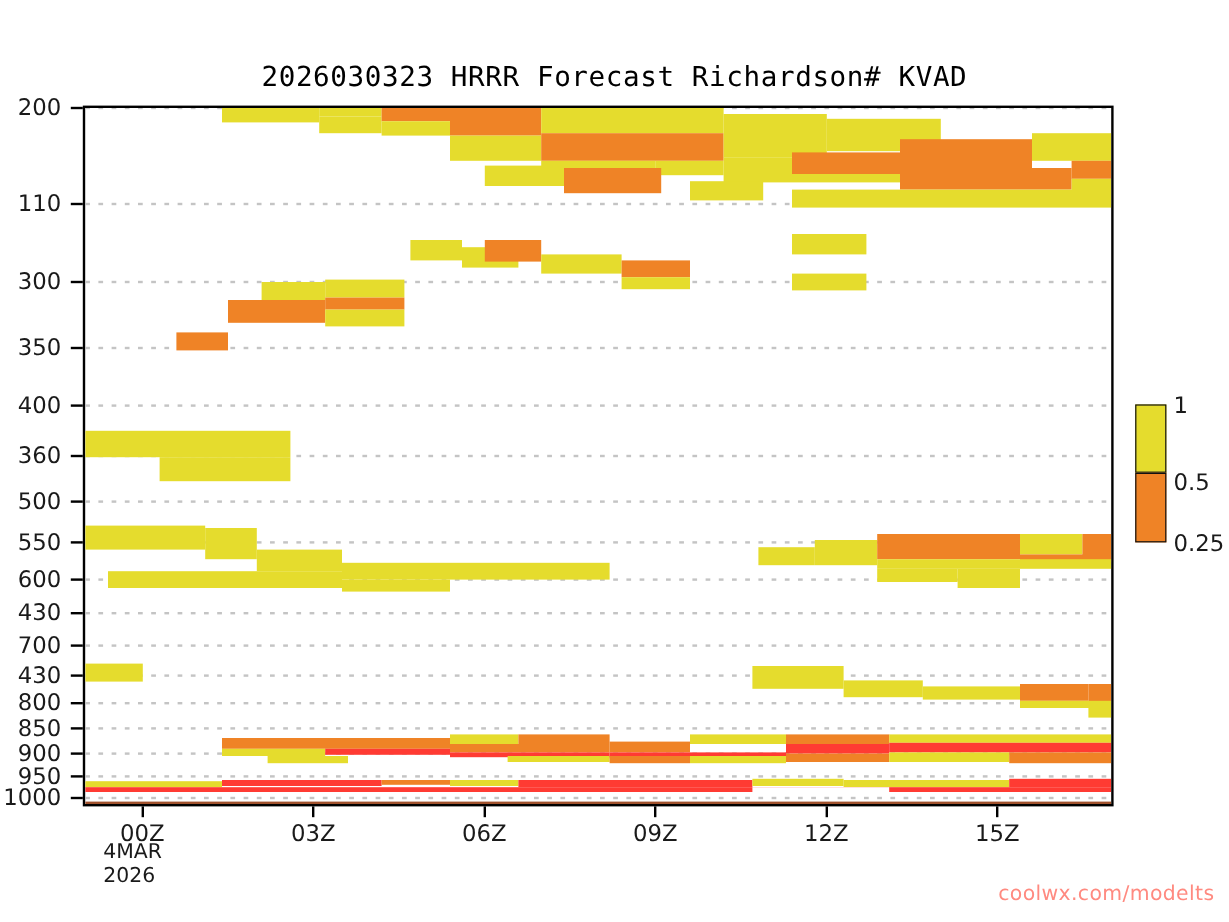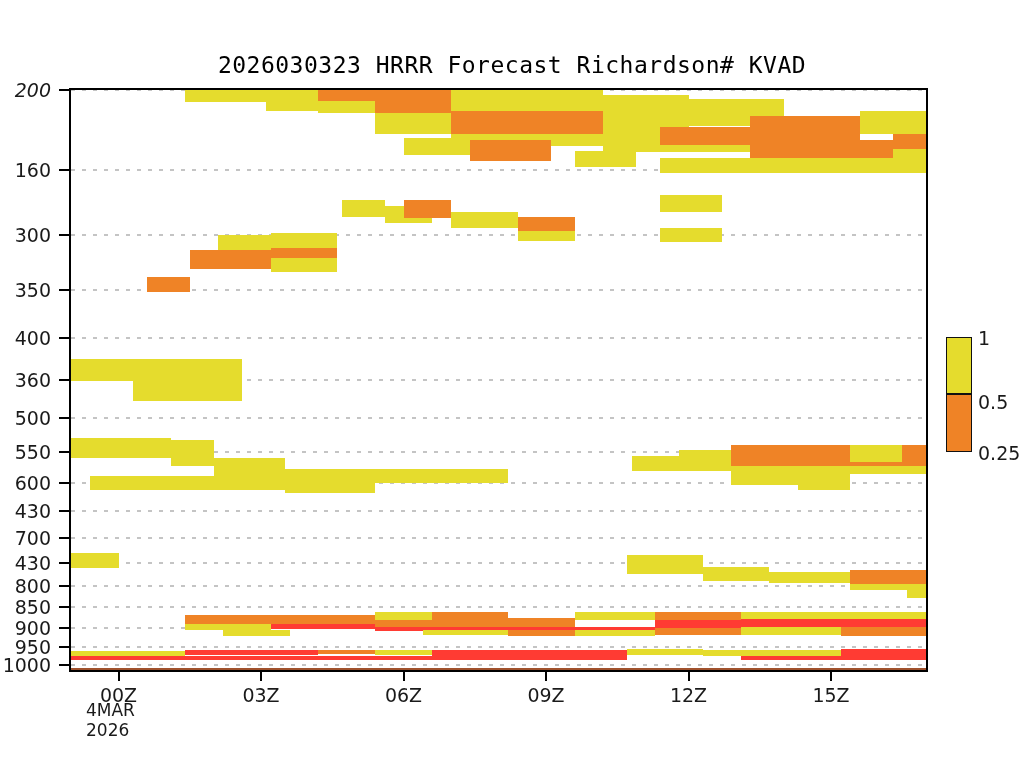--- a/index.html
+++ b/index.html
@@ -198,22 +198,22 @@
         <div class="cell" style="left: 555.75px; top: 558.921px; width: 76px; height: 6.30799px; background: rgb(229, 220, 45);"></div>
         <div class="cell" style="left: 631.75px; top: 560.043px; width: 137.75px; height: 6.28841px; background: rgb(229, 220, 45);"></div>
         <div class="cell" style="left: 769.5px; top: 558.921px; width: 85.5px; height: 7.4097px; background: rgb(255, 59, 51);"></div>
         <div class="cell" style="left: 0px; top: 566.331px; width: 855px; height: 3.64804px; background: rgb(255, 59, 51);"></div>
         <div class="cell" style="left: 555.75px; top: 566.331px; width: 114px; height: 3.64804px; background: rgb(255, 255, 255);"></div>
         <div class="terrain" style="top: 578px; height: 2px;"></div>
       </div>
   </div>
 
   <div class="yaxis-zone" id="yaxis-zone">
-      <div class="ytick-label" style="top: 90px; right: 18px; font-style: italic;">200</div>
-      <div class="ytick-label" style="top: 169.775px; right: 18px;">160</div>
+      <div class="ytick-label" style="top: 90px; right: 18px;">200</div>
+      <div class="ytick-label" style="top: 169.775px; right: 18px;">110</div>
       <div class="ytick-label" style="top: 234.956px; right: 18px;">300</div>
       <div class="ytick-label" style="top: 290.066px; right: 18px;">350</div>
       <div class="ytick-label" style="top: 337.804px; right: 18px;">400</div>
       <div class="ytick-label" style="top: 379.912px; right: 18px;">360</div>
       <div class="ytick-label" style="top: 417.579px; right: 18px;">500</div>
       <div class="ytick-label" style="top: 451.653px; right: 18px;">550</div>
       <div class="ytick-label" style="top: 482.76px; right: 18px;">600</div>
       <div class="ytick-label" style="top: 511.375px; right: 18px;">430</div>
       <div class="ytick-label" style="top: 537.869px; right: 18px;">700</div>
       <div class="ytick-label" style="top: 562.535px; right: 18px;">430</div>
@@ -271,13 +271,14 @@
       <div class="cbar-seg" id="cb-mid" style="top: 57px; height: 58px; background: rgb(239, 131, 38);"></div>
     </div>
     <svg class="cbar-cap" style="top:153px;" width="26" height="56" viewBox="0 0 26 56">
       <polygon id="cb-dn" points="1,1 25,1 13,55" fill="#ff3b33" stroke="#111" stroke-width="1.6"></polygon>
     </svg>
     <div class="cbar-label" style="top:40px;">1</div>
     <div class="cbar-label" style="top:104px;">0.5</div>
     <div class="cbar-label" style="top:155px;">0.25</div>
   </div>
 
+  <div class="watermark" style="color: rgb(255, 138, 128);">coolwx.com/modelts</div>
 </div>
 
 </body></html>

